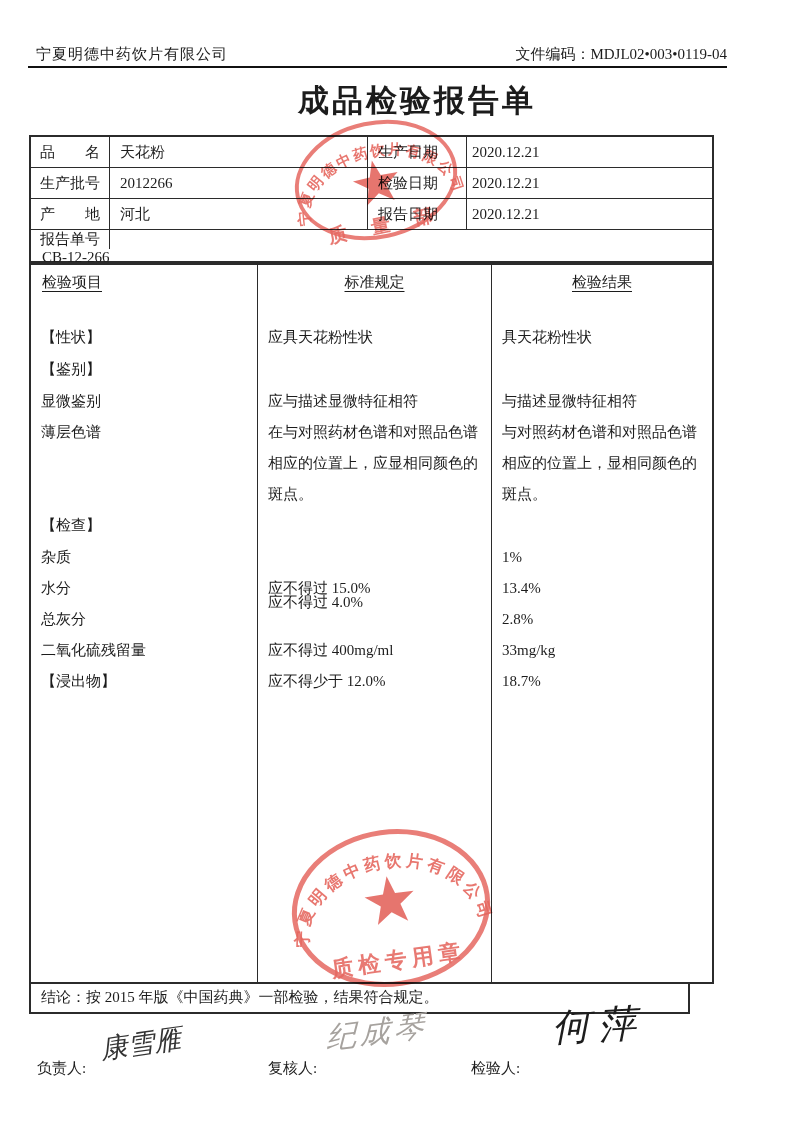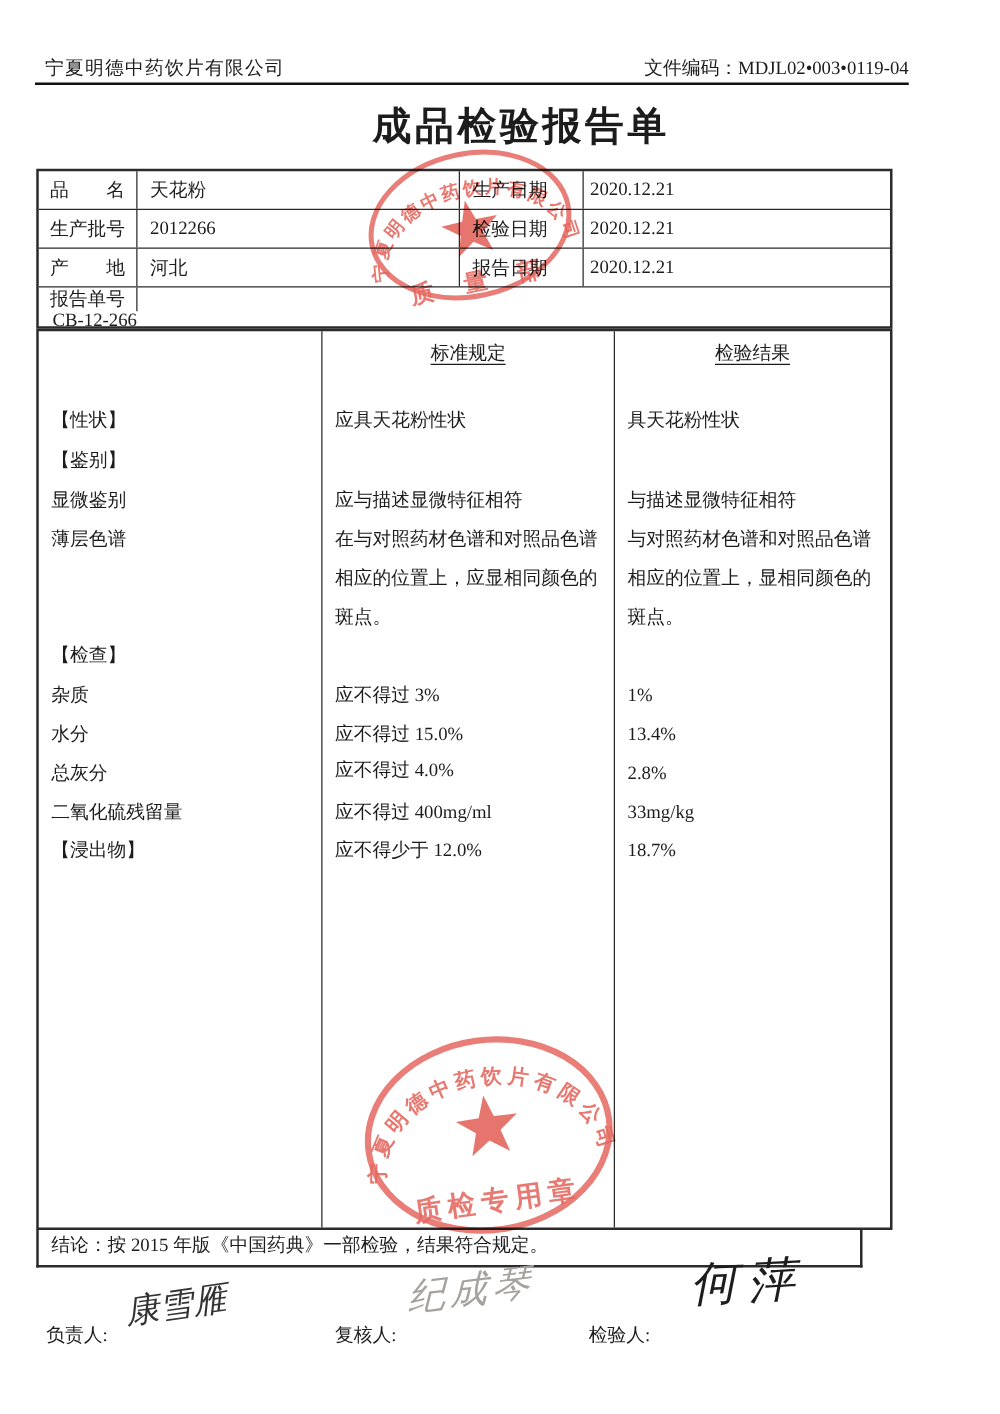--- a/index.html
+++ b/index.html
@@ -93,39 +93,39 @@
     <div class="info-row">
       <div class="ic ic-label">
           <span class="jspan">报告单号</span>
         </div>
       <div class="ic ic-wide">CB-12-266</div>
     </div>
   </div>
 
   <div class="main-table">
     <div class="mcol mcol-1">
+      <div class="mhead left"><span>检验项目</span></div>
       <div class="cell" style="top:57px">【性状】</div>
       <div class="cell" style="top:89px">【鉴别】</div>
       <div class="cell" style="top:121px">显微鉴别</div>
       <div class="cell" style="top:152px">薄层色谱</div>
       <div class="cell" style="top:245px">【检查】</div>
       <div class="cell" style="top:277px">杂质</div>
       <div class="cell" style="top:308px">水分</div>
       <div class="cell" style="top:339px">总灰分</div>
       <div class="cell" style="top:370px">二氧化硫残留量</div>
       <div class="cell" style="top:401px">【浸出物】</div>
     </div>
     <div class="mcol mcol-2">
       <div class="mhead"><span>标准规定</span></div>
       <div class="cell" style="top:57px">应具天花粉性状</div>
       <div class="cell" style="top:121px">应与描述显微特征相符</div>
       <div class="cell" style="top:152px">在与对照药材色谱和对照品色谱相应的位置上，应显相同颜色的斑点。</div>
-      <div class="cell" style="top:277px">应不得过 3%</div>
       <div class="cell" style="top:308px">应不得过 15.0%</div>
-      <div class="cell" style="top:337px">应不得过 4.0%</div>
+      <div class="cell" style="top:322px">应不得过 4.0%</div>
       <div class="cell" style="top:370px">应不得过 400mg/ml</div>
       <div class="cell" style="top:401px">应不得少于 12.0%</div>
     </div>
     <div class="mcol mcol-3">
       <div class="mhead"><span>检验结果</span></div>
       <div class="cell" style="top:57px">具天花粉性状</div>
       <div class="cell" style="top:121px">与描述显微特征相符</div>
       <div class="cell" style="top:152px">与对照药材色谱和对照品色谱相应的位置上，显相同颜色的斑点。</div>
       <div class="cell" style="top:277px">1%</div>
       <div class="cell" style="top:308px">13.4%</div>

